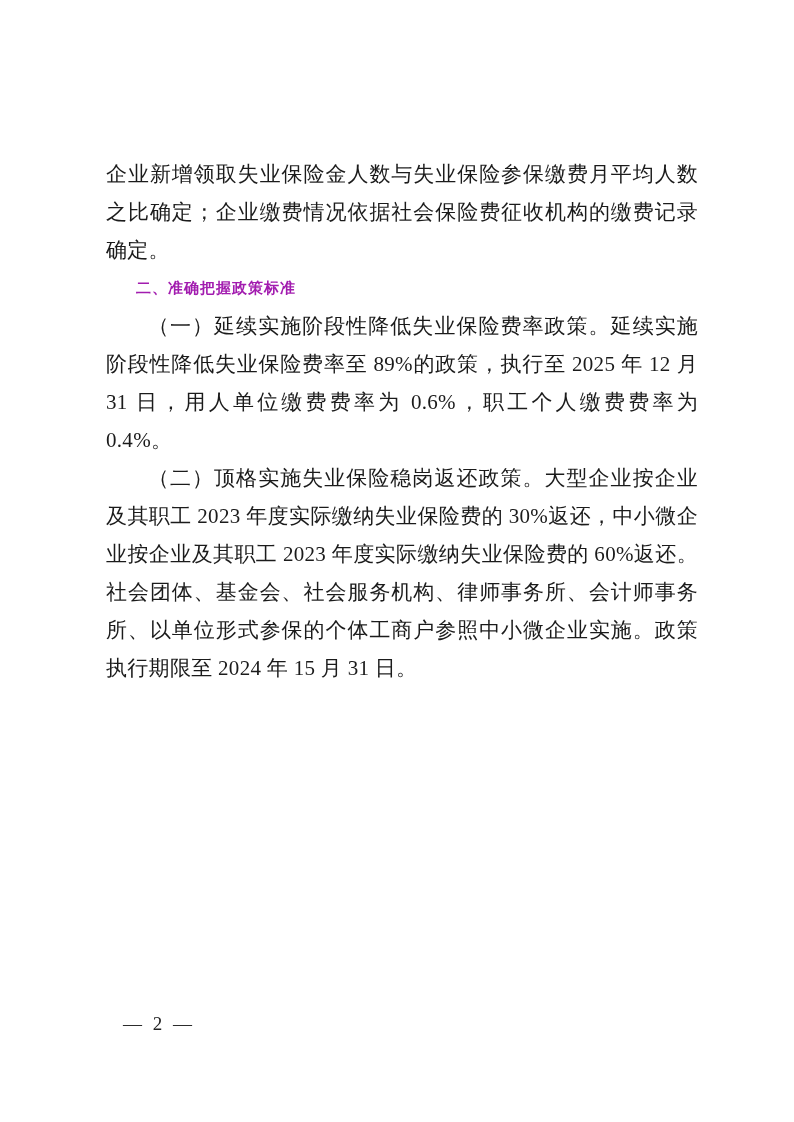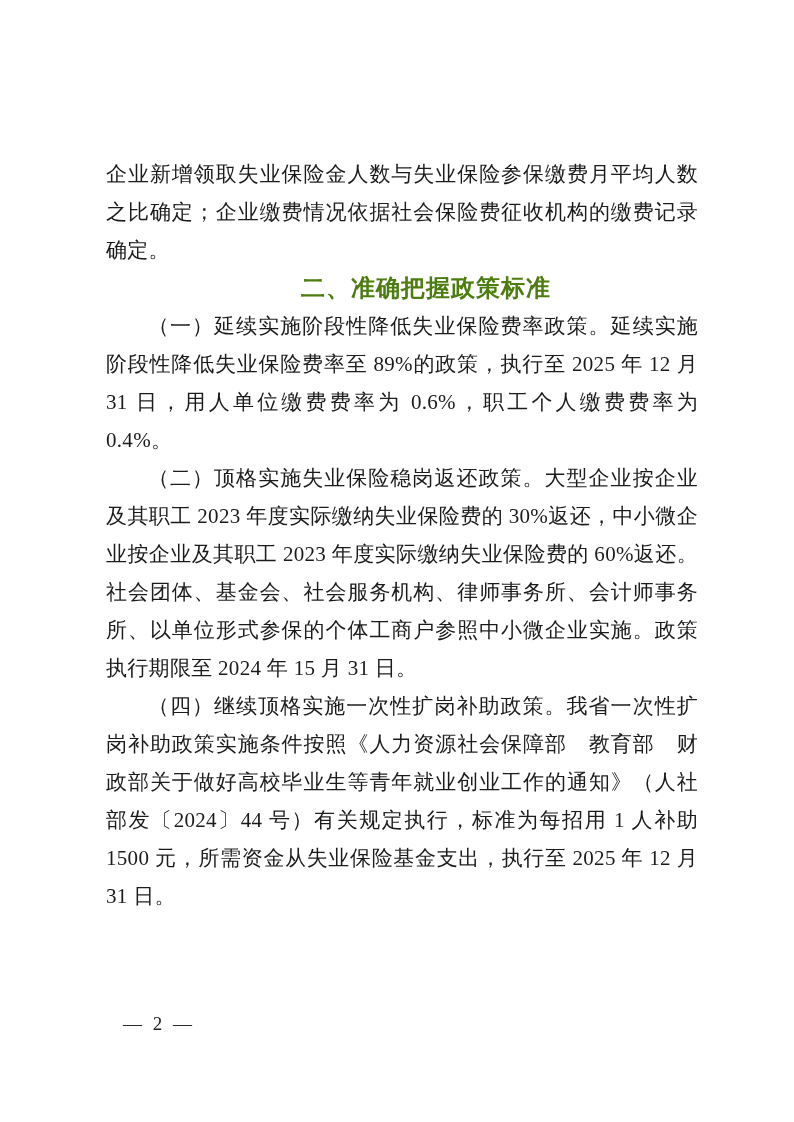--- a/index.html
+++ b/index.html
@@ -35,44 +35,42 @@
     line-height: 38px;
     text-align: justify;
     text-indent: 2em;
     letter-spacing: 0.3px;
   }
   .para.no-indent {
     text-indent: 0;
   }
   .heading {
     margin: 0;
-    font-size: 24px;
+    font-size: 15px;
     line-height: 38px;
     text-indent: 2em;
     font-family: "Liberation Sans", "DejaVu Sans", sans-serif;
     font-weight: 700;
     letter-spacing: 1px;
-    color: #4d7c0f;
-    text-align: center;
+    color: #a21caf;
   }
   .page-footer {
     position: absolute;
     left: 123px;
     top: 1001px;
     font-size: 19px;
     line-height: 28px;
     letter-spacing: 3px;
     color: #222222;
   }
 </style>
 </head>
 <body>
 
 <div class="page">
   <div class="doc-body">
     <p class="para no-indent">企业新增领取失业保险金人数与失业保险参保缴费月平均人数之比确定；企业缴费情况依据社会保险费征收机构的缴费记录确定。</p>
     <h2 class="heading">二、准确把握政策标准</h2>
     <p class="para">（一）延续实施阶段性降低失业保险费率政策。延续实施阶段性降低失业保险费率至 89%的政策，执行至 2025 年 12 月 31 日，用人单位缴费费率为 0.6%，职工个人缴费费率为 0.4%。</p>
     <p class="para">（二）顶格实施失业保险稳岗返还政策。大型企业按企业及其职工 2023 年度实际缴纳失业保险费的 30%返还，中小微企业按企业及其职工 2023 年度实际缴纳失业保险费的 60%返还。社会团体、基金会、社会服务机构、律师事务所、会计师事务所、以单位形式参保的个体工商户参照中小微企业实施。政策执行期限至 2024 年 15 月 31 日。</p>
-    <p class="para">（四）继续顶格实施一次性扩岗补助政策。我省一次性扩岗补助政策实施条件按照《人力资源社会保障部　教育部　财政部关于做好高校毕业生等青年就业创业工作的通知》（人社部发〔2024〕44 号）有关规定执行，标准为每招用 1 人补助 1500 元，所需资金从失业保险基金支出，执行至 2025 年 12 月 31 日。</p>
   </div>
   <div class="page-footer">— 2 —</div>
 </div>
 
 </body></html>

